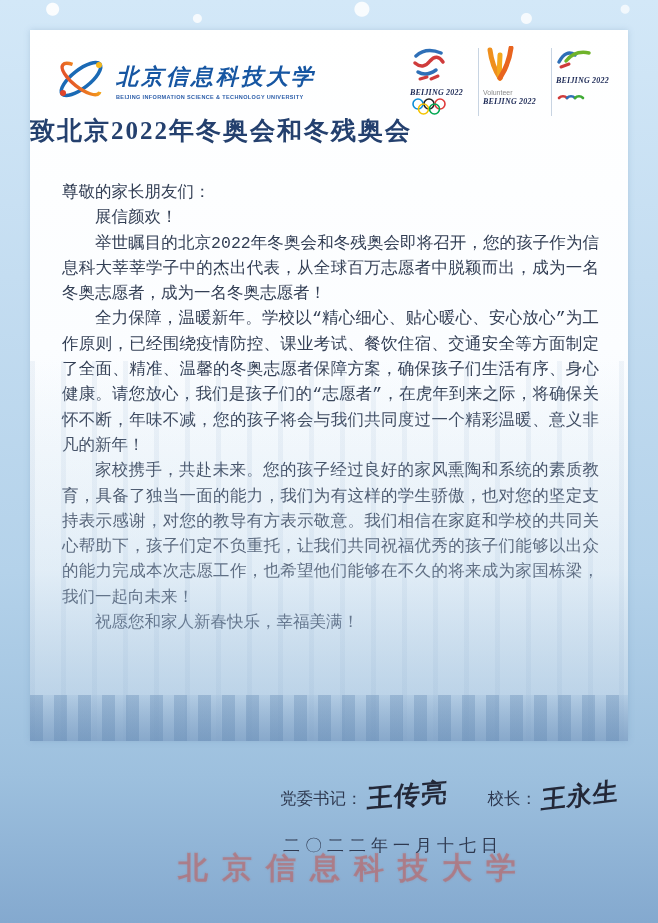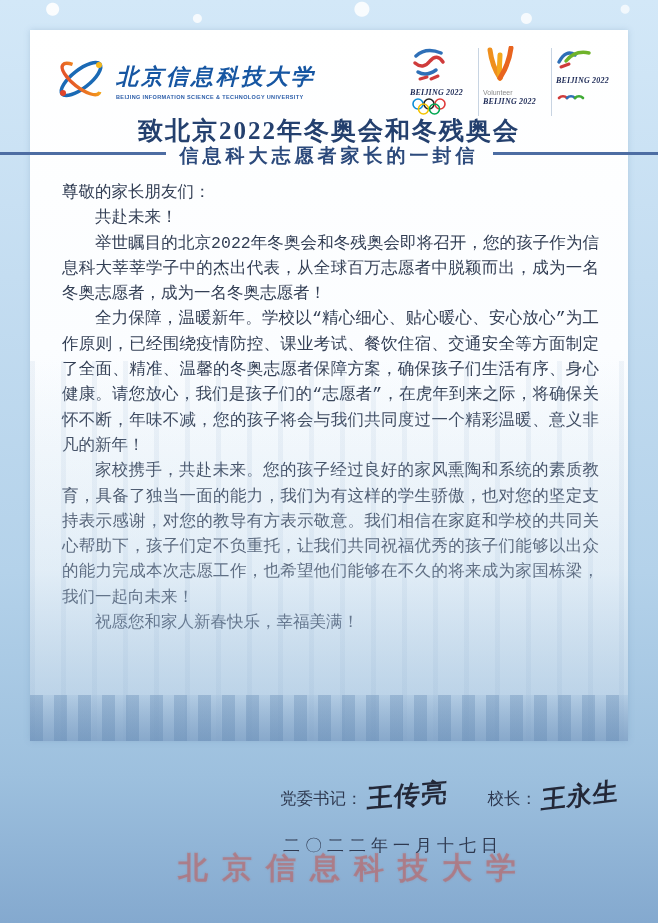--- a/index.html
+++ b/index.html
@@ -62,21 +62,21 @@
     padding:2px 2px 0 2px;
   }
   .logo-divider{width:1px;background:#c8d4e2;margin:4px 2px;}
   .emblem-caption{
     font-size:8px;font-weight:bold;font-style:italic;color:#1d2a56;
     letter-spacing:.2px;white-space:nowrap;line-height:10px;
   }
   .volunteer-caption{font-size:7px;color:#8b8b8b;line-height:9px;font-family:"Liberation Sans",sans-serif;}
   
   .title{
-    position:absolute;top:84px;left:0;right:0;text-align:center;
+    position:absolute;top:84px;left:0;right:0;text-align:left;
     font-size:25px;font-weight:bold;color:#24406e;letter-spacing:2px;white-space:nowrap;
   }
   .subtitle-row{
     position:absolute;left:0;right:0;top:140px;height:26px;
     display:flex;align-items:center;gap:14px;
   }
   .subtitle-line{flex:1;height:3px;background:#4d6da3;}
   .subtitle-text{
     font-size:19px;font-weight:bold;color:#2c4a7c;letter-spacing:4px;white-space:nowrap;
     margin-top:6px;
@@ -186,21 +186,21 @@
             </svg>
           </span>
         </div>
       </div>
     </div>
 
     <div class="title">致北京2022年冬奥会和冬残奥会</div>
 
     <div class="body-text">
       <p>尊敬的家长朋友们：</p>
-      <p class="indent">共赴未来！</p>
+      <p class="indent">展信颜欢！</p>
       <p class="indent">举世瞩目的北京2022年冬奥会和冬残奥会即将召开，您的孩子作为信息科大莘莘学子中的杰出代表，从全球百万志愿者中脱颖而出，成为一名冬奥志愿者，成为一名冬奥志愿者！</p>
       <p class="indent">全力保障，温暖新年。学校以“精心细心、贴心暖心、安心放心”为工作原则，已经围绕疫情防控、课业考试、餐饮住宿、交通安全等方面制定了全面、精准、温馨的冬奥志愿者保障方案，确保孩子们生活有序、身心健康。请您放心，我们是孩子们的“志愿者”，在虎年到来之际，将确保关怀不断，年味不减，您的孩子将会与我们共同度过一个精彩温暖、意义非凡的新年！</p>
       <p class="indent">家校携手，共赴未来。您的孩子经过良好的家风熏陶和系统的素质教育，具备了独当一面的能力，我们为有这样的学生骄傲，也对您的坚定支持表示感谢，对您的教导有方表示敬意。我们相信在家庭和学校的共同关心帮助下，孩子们定不负重托，让我们共同祝福优秀的孩子们能够以出众的能力完成本次志愿工作，也希望他们能够在不久的将来成为家国栋梁，我们一起向未来！</p>
       <p class="indent">祝愿您和家人新春快乐，幸福美满！</p>
     </div>
 
     <div class="sig-row">
       <span class="sig-label">党委书记：</span>
       <span class="sig-name">王传亮</span>
       <span class="sig-gap"></span>
@@ -208,18 +208,13 @@
       <span class="sig-name second">王永生</span>
     </div>
 
     <div class="date">二〇二二年一月十七日</div>
 
     <div class="bg-sign">北京信息科技大学</div>
     <div class="photo-overlay"></div>
     <div class="photo-windows"></div>
   </div>
 
-  <div class="subtitle-row">
-    <span class="subtitle-line"></span>
-    <span class="subtitle-text">信息科大志愿者家长的一封信</span>
-    <span class="subtitle-line"></span>
-  </div>
 </div>
 
 </body></html>

